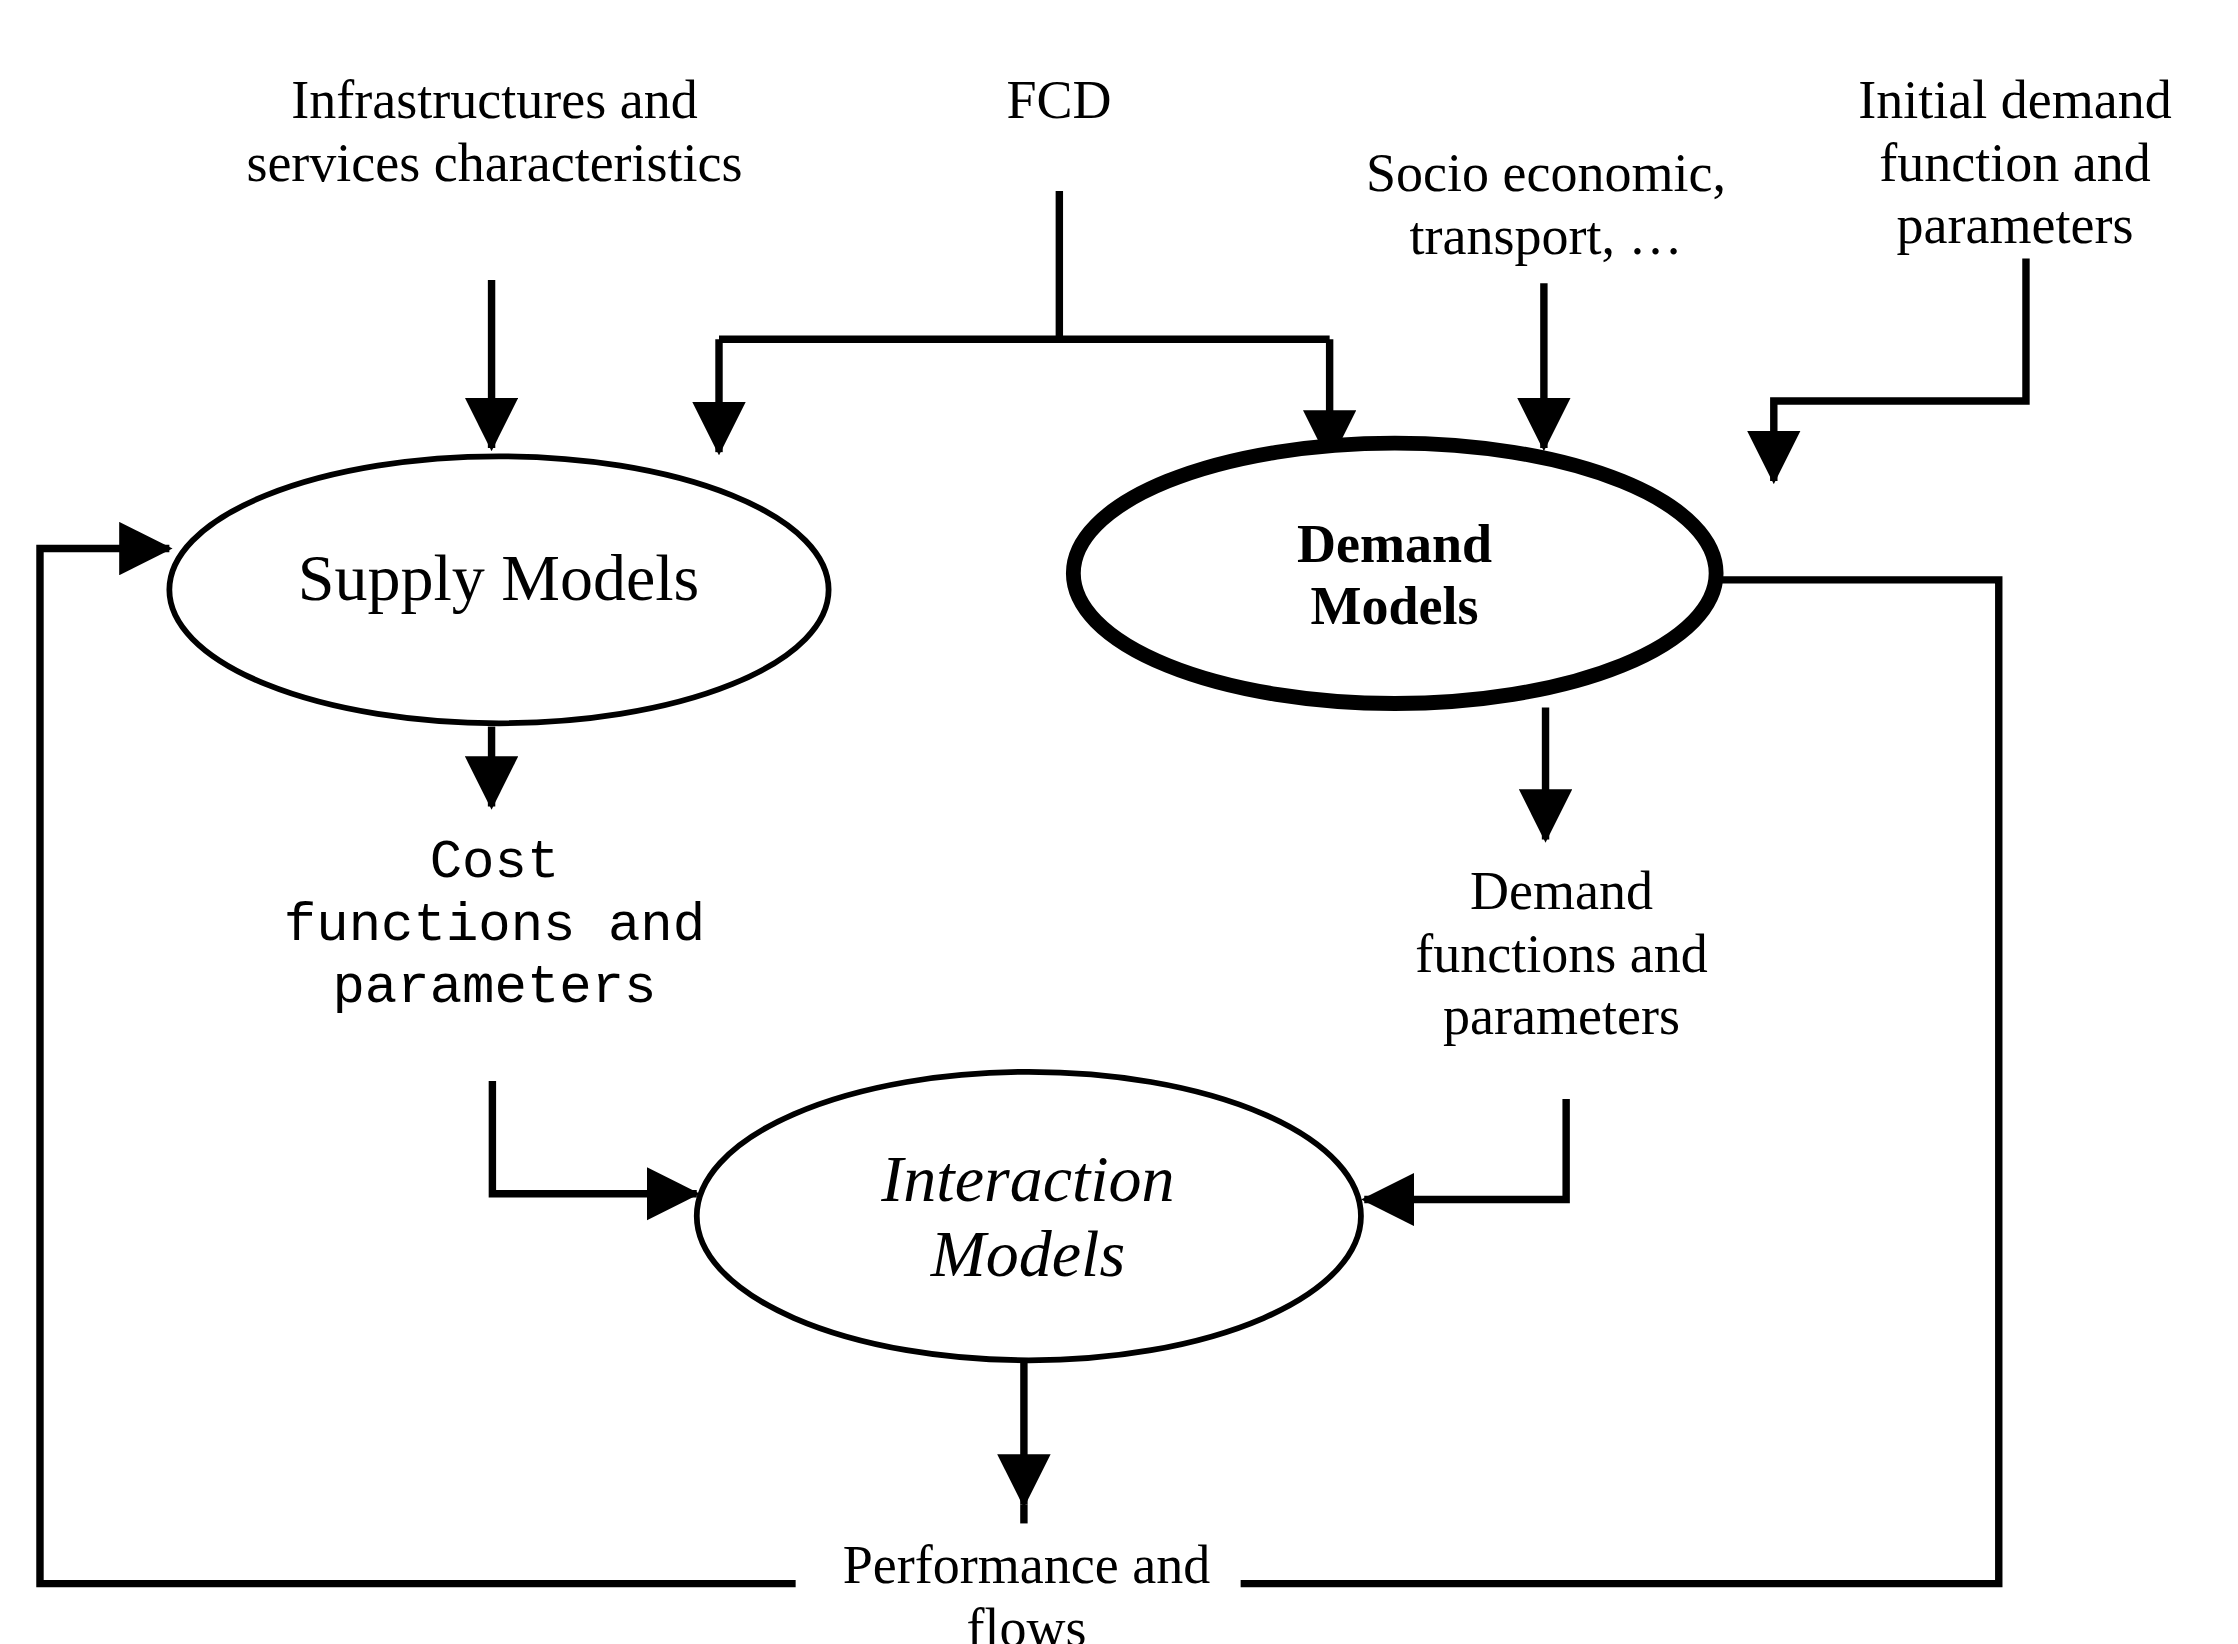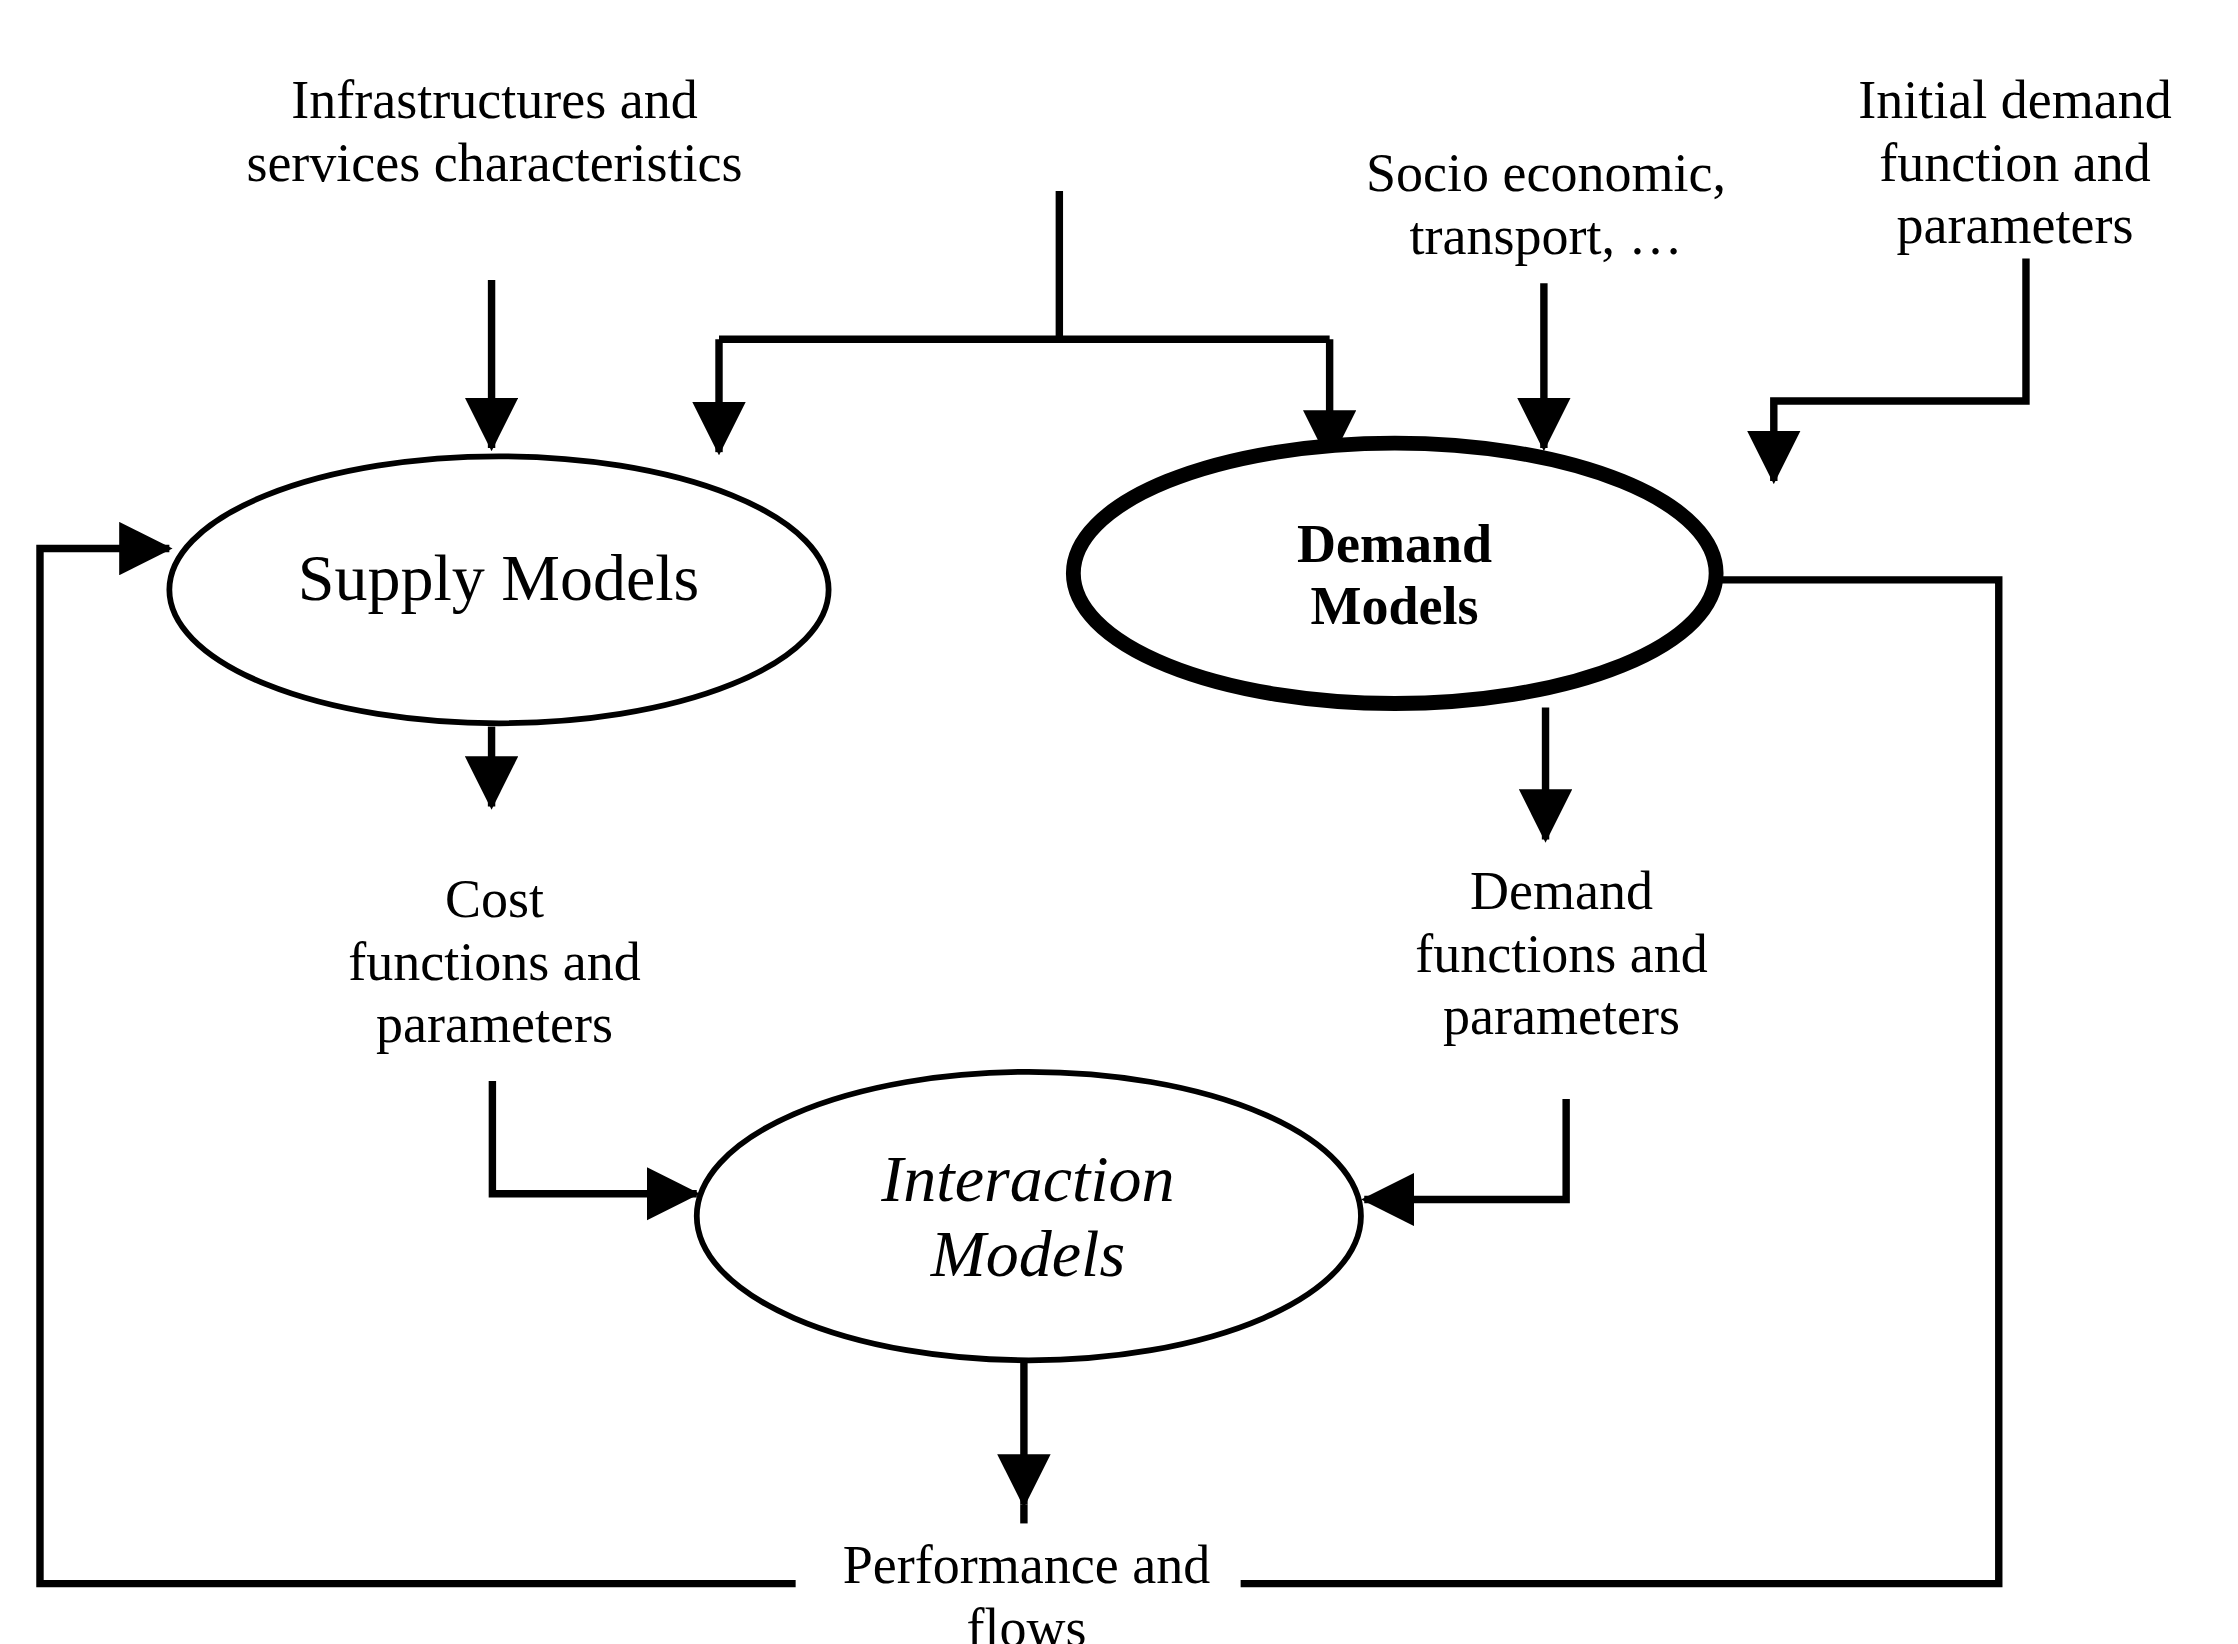--- a/index.html
+++ b/index.html
@@ -90,37 +90,38 @@
     <ellipse cx="605" cy="672" rx="400" ry="162" fill="#ffffff" stroke="#000000" stroke-width="7"></ellipse>
 
     <ellipse cx="1692" cy="652" rx="390" ry="158" fill="#ffffff" stroke="#000000" stroke-width="18"></ellipse>
 
     <ellipse cx="1248" cy="1432" rx="403" ry="175" fill="#ffffff" stroke="#000000" stroke-width="7"></ellipse>
   </svg>
 
   <div class="label input-label" style="left:144px; top:33px; width:701px;">Infrastructures and
 services characteristics</div>
 
+  <div class="label input-label" style="left:894px; top:33px; width:330px;">FCD</div>
 
   <div class="label input-label" style="left:1311px; top:106px; width:470px;">Socio economic,
 transport, …</div>
 
   <div class="label input-label" style="left:1805px; top:33px; width:420px;">Initial demand
 function and
 parameters</div>
 
   <div class="node-label" style="left:169px; top:504px; width:659px;">Supply Models</div>
 
   <div class="node-label bold" style="left:1073px; top:478px; width:643px;">Demand
 Models</div>
 
   <div class="node-label" style="left:696px; top:1105px; width:664px;font-style:italic;">Interaction
 Models</div>
 
-  <div class="label flow-label" style="left:272px; top:832px; width:445px;">Cost
+  <div class="label flow-label" style="left:272px; top:796px; width:445px;font-family:Liberation Mono, monospace;">Cost
 functions and
 parameters</div>
 
   <div class="label flow-label" style="left:1339px; top:824px; width:445px;">Demand
 functions and
 parameters</div>
 
   <div class="label flow-label" style="left:771px; top:1498px; width:511px;">Performance and
 flows</div>
 

